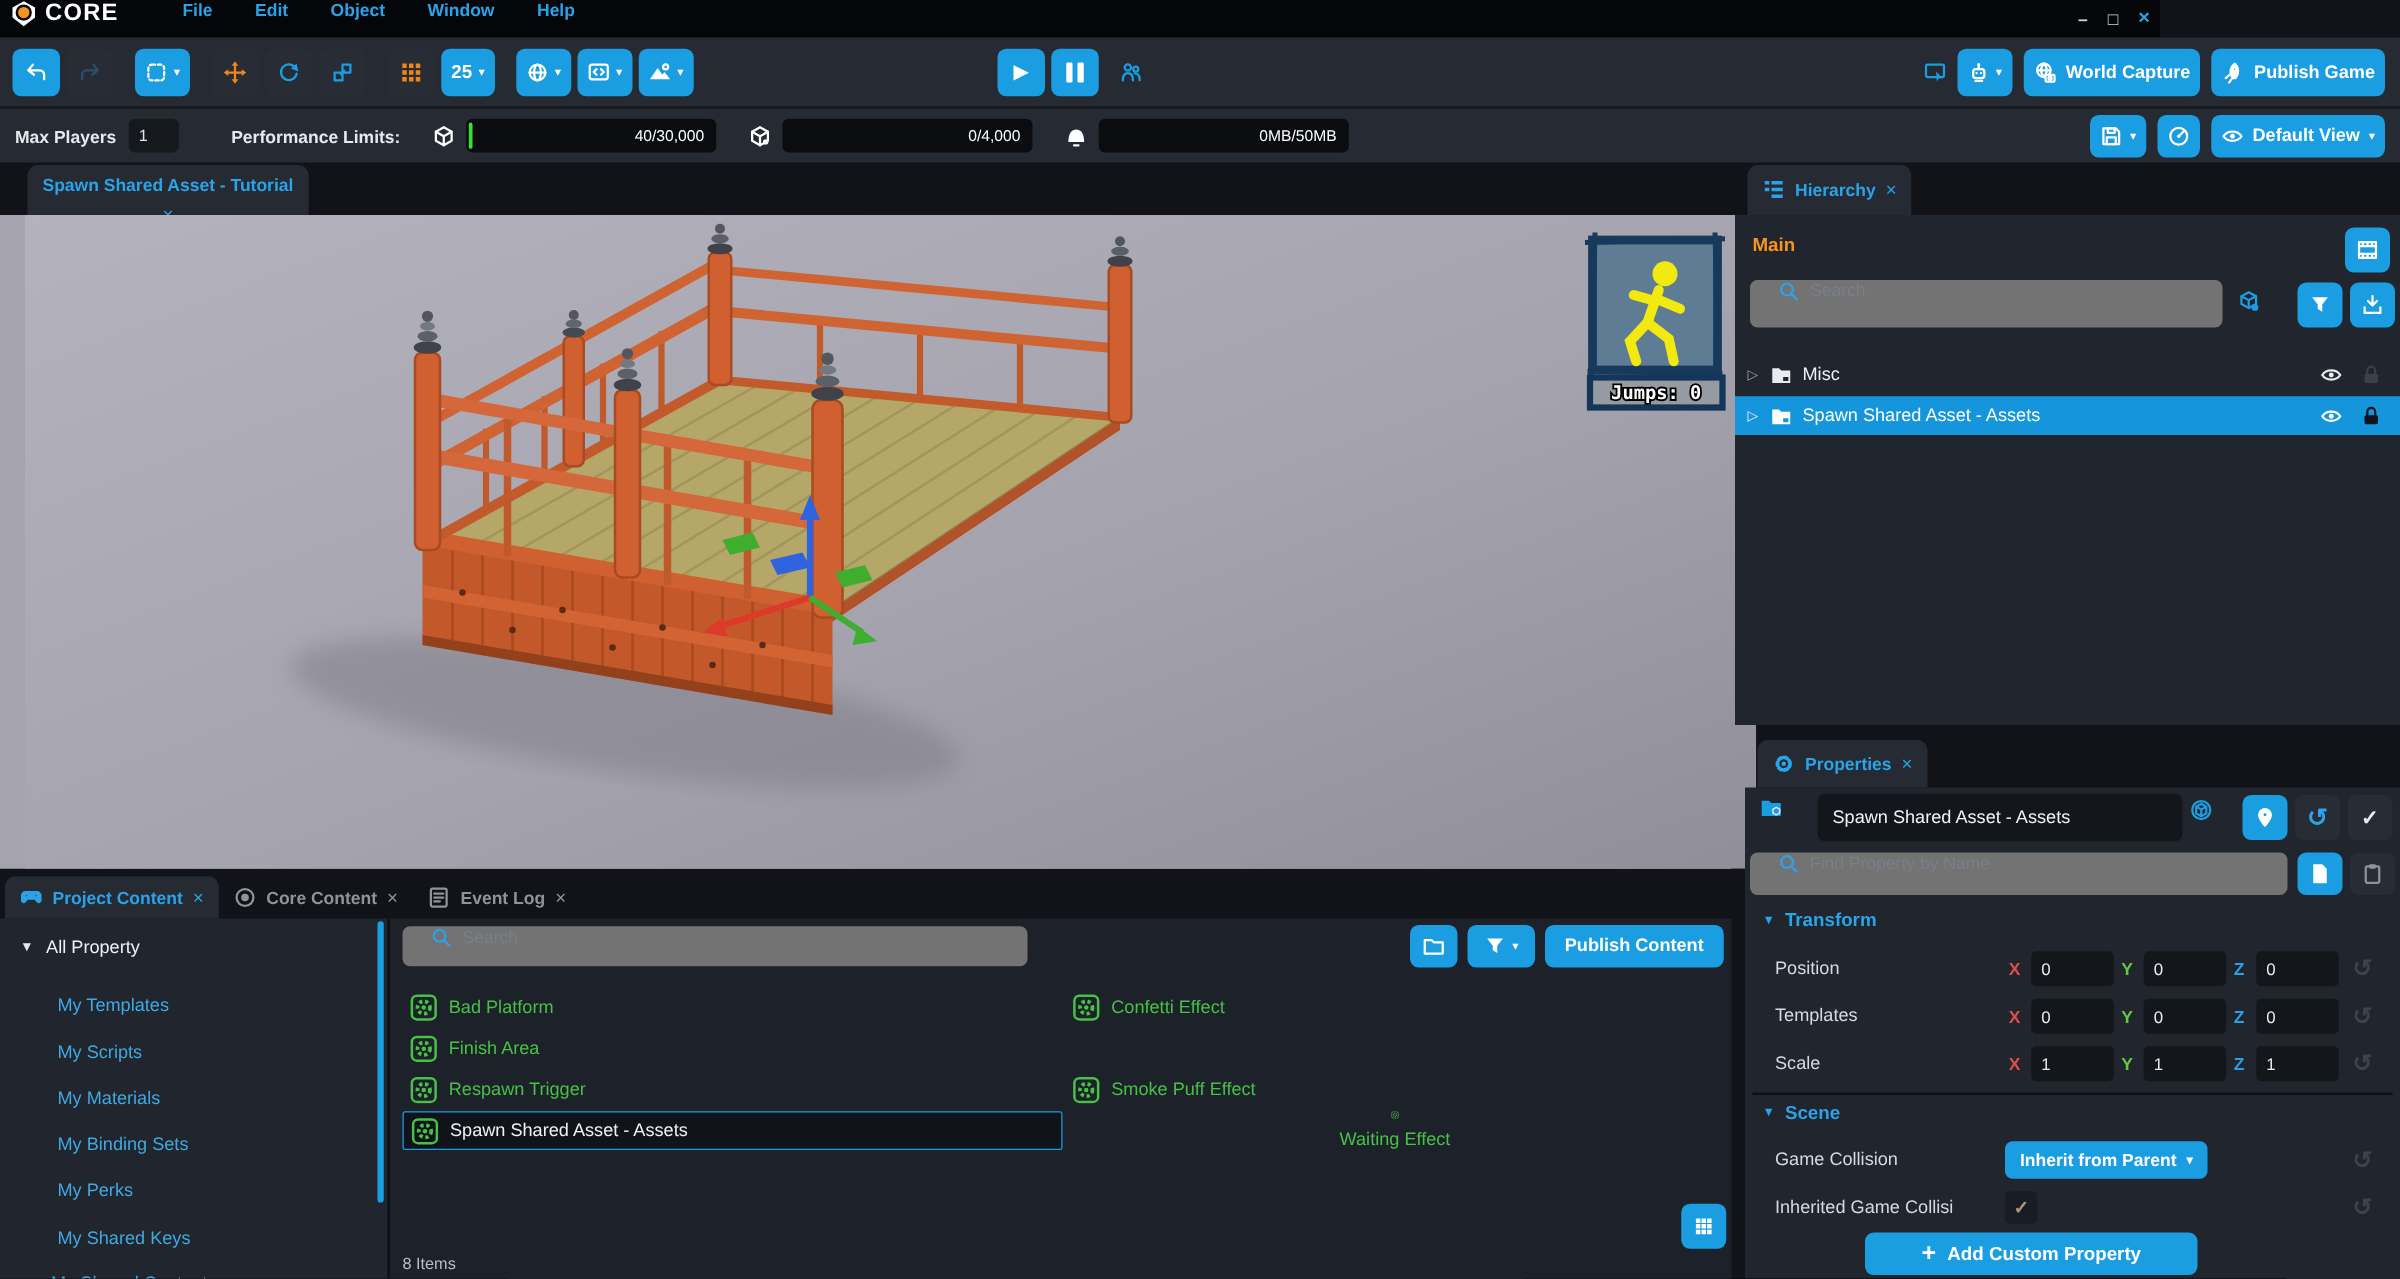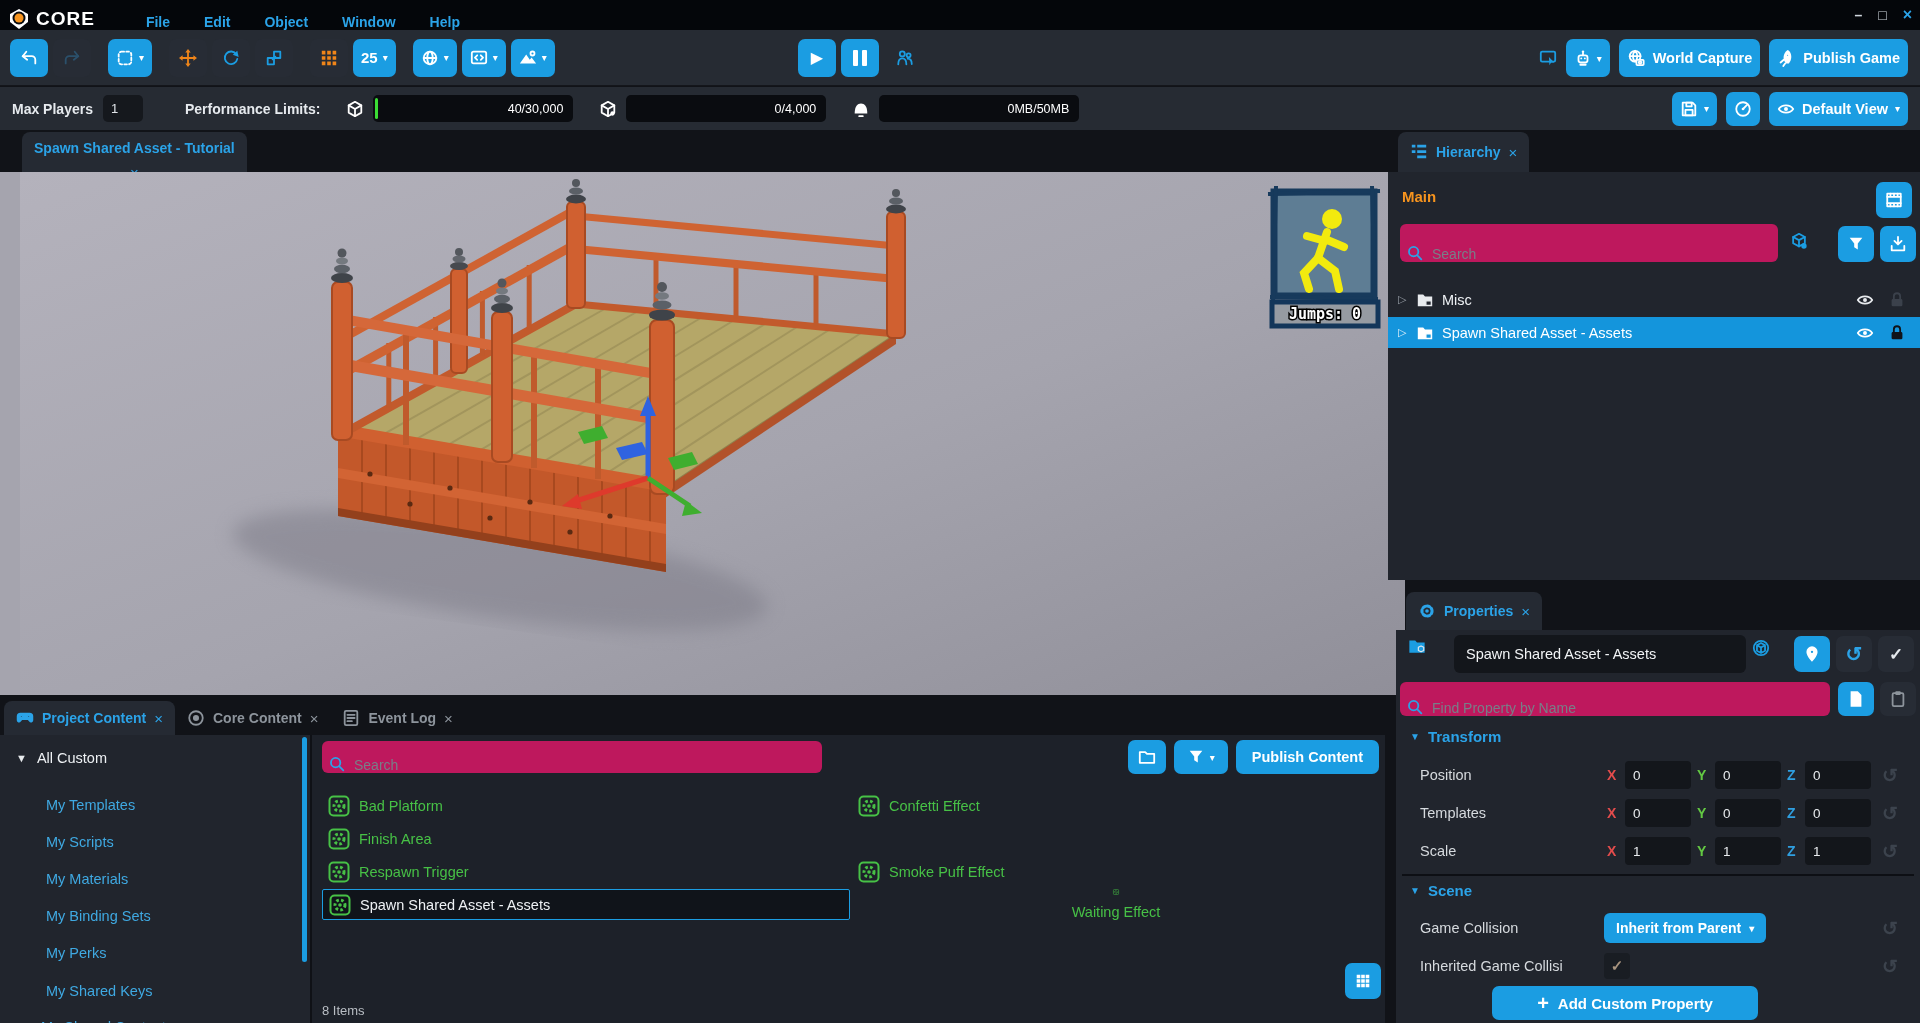--- a/index.html
+++ b/index.html
@@ -4,22 +4,22 @@
 <style>
   *{box-sizing:border-box;margin:0;padding:0;}
   html,body{background:#000;}
   .app{position:relative;width:1920px;height:1023px;background:#111318;overflow:hidden;
        font-family:"Liberation Sans",sans-serif;color:#dfe3e8;-webkit-font-smoothing:antialiased;}
   svg{display:block;}
   .ic{width:18px;height:18px;stroke:currentColor;fill:none;stroke-width:2;stroke-linecap:round;stroke-linejoin:round;}
   .ic-fill{fill:currentColor;stroke:none;}
 
   
-  .menubar{position:absolute;left:0;top:0;width:1920px;height:30px;background:#04060a;
-           display:flex;align-items:flex-end;}
+  .menubar{position:absolute;left:0;top:0;width:1728px;height:30px;background:#04060a;
+           display:flex;align-items:flex-start;}
   .logo{display:flex;align-items:center;gap:6px;margin-left:8px;margin-right:34px;}
   .logo-text{font-size:19px;font-weight:bold;letter-spacing:1px;color:#fff;}
   .menu-item{color:#2ba3e8;font-weight:bold;font-size:14px;margin:0 17px;cursor:default;}
   .win-controls{position:absolute;right:8px;top:0;height:30px;display:flex;align-items:center;gap:16px;}
   .win-glyph{font-size:14px;color:#cfd6dd;font-weight:bold;}
   .win-glyph.close{color:#2ba3e8;font-size:16px;}
 
   
   .toolbar{position:absolute;left:0;top:30px;width:1920px;height:56px;background:#262b33;
            display:flex;align-items:center;padding:0 10px;border-bottom:1px solid #14161b;}
@@ -67,21 +67,21 @@
   
   .vp-strip{left:0;top:132px;width:1385px;height:40px;}
   .viewport{left:0;top:172px;width:1385px;height:523px;background:#a5a4ae;padding-left:20px;}
   
   .hi-strip{left:1388px;top:132px;width:532px;height:40px;}
   .hierarchy{left:1388px;top:172px;width:532px;height:408px;}
   .hi-main{position:absolute;left:14px;top:16px;color:#f7941e;font-weight:bold;font-size:15px;}
   .iconbtn{width:36px;height:36px;border-radius:7px;background:#1b9de2;color:#fff;display:flex;
            align-items:center;justify-content:center;}
   .iconbtn.dark{background:#272c35;color:#2ba3e8;}
-  .search-box{display:flex;align-items:flex-end;background:#be185d;border-radius:6px;height:38px;padding:0 6px;gap:8px;}
+  .search-box{display:flex;align-items:flex-start;background:#737373;border-radius:6px;height:38px;padding:0 22px;gap:8px;}
   .search-box input{flex:1;background:transparent;border:none;outline:none;color:#cfd4da;font-size:14px;
                     font-family:"Liberation Sans",sans-serif;}
   .search-box input::placeholder{color:#787f88;}
   .mag{color:#2ba3e8;}
   .hrow{position:absolute;left:0;width:532px;height:31px;display:flex;align-items:center;padding:0 10px;gap:8px;}
   .hrow .expand{color:#9aa1aa;font-size:11px;width:10px;}
   .hrow .rlabel{font-size:14.5px;color:#eef1f4;flex:1;white-space:nowrap;overflow:hidden;}
   .hrow.selected{background:#1495dc;}
   .hrow .right-ico{display:flex;align-items:center;gap:14px;margin-right:4px;}
 
@@ -747,21 +747,21 @@
       <span class="tlabel">Event Log</span>
       <span class="tclose">×</span>
     </div>
   </div>
 
   <div class="panel contentpanel">
 
     <div class="tree">
       <div class="trow root" style="left:16px;top:11px;">
         <span class="tri">▼</span>
-        <span class="tlbl">All Custom</span>
+        <span class="tlbl">All Property</span>
       </div>
       <div class="trow child" style="left:46px;top:58px;">
         <span class="tlbl">My Templates</span>
       </div>
       <div class="trow child" style="left:46px;top:95px;">
         <span class="tlbl">My Scripts</span>
       </div>
       <div class="trow child" style="left:46px;top:132px;">
         <span class="tlbl">My Materials</span>
       </div>

